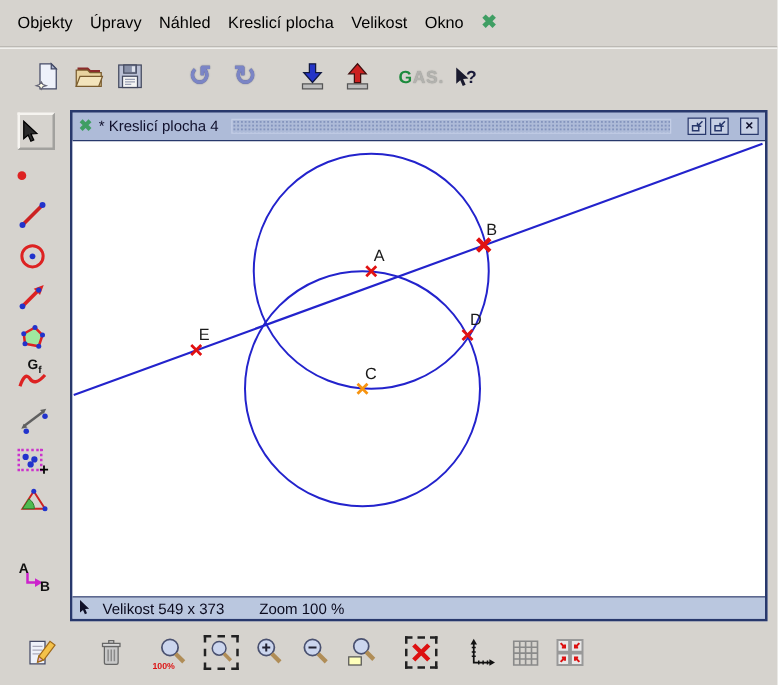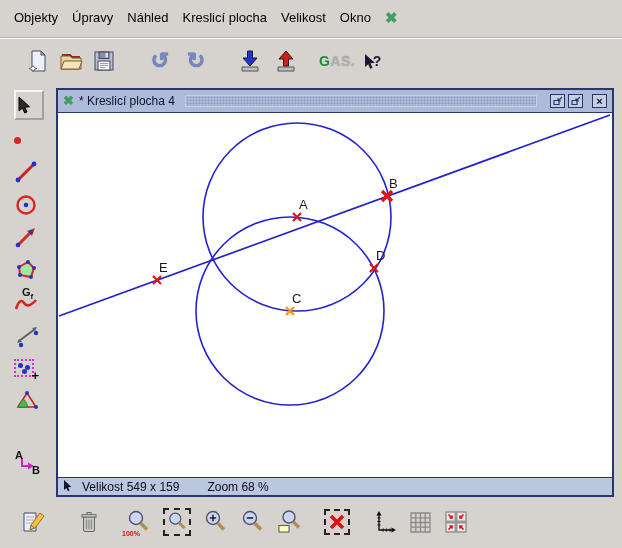--- a/index.html
+++ b/index.html
@@ -282,22 +282,22 @@
         <text x="318" y="147" font-size="13" fill="#1a1a1a">D</text>
         <path d="M95 163L103 171M95 171L103 163" stroke="#e11212" stroke-width="2.2" fill="none"></path>
         <text x="101" y="159" font-size="13" fill="#1a1a1a">E</text>
       </svg>
   </div>
 
   <div class="statusbar">
     <svg width="9" height="13" viewBox="0 0 9 13">
       <path d="M1 0v10l2.4-2.1 1.5 3.4 1.7-.8-1.5-3.3 3.2-.3z" fill="#101028"></path>
     </svg>
-    <span class="sz">Velikost 549 x 159</span>
-    <span class="zm">Zoom 68 %</span>
+    <span class="sz">Velikost 549 x 373</span>
+    <span class="zm">Zoom 100 %</span>
   </div>
 </div>
 
 <div class="bt" style="left:18px">
   <svg width="26" height="26" viewBox="0 0 26 26">
     <path d="M4 4h12v18H4z" fill="#eef1fa" stroke="#444a66"></path>
     <path d="M6 8h8M6 11h8M6 14h6" stroke="#aab" stroke-width="1"></path>
     <path d="M11 16L20 4l4 3-9 12-4.6 1.6z" fill="#f4c24a" stroke="#a06a1a"></path>
     <path d="M11 16l-1 4.6 4.6-1.6z" fill="#e8b0d8" stroke="#a06a1a"></path>
   </svg>

